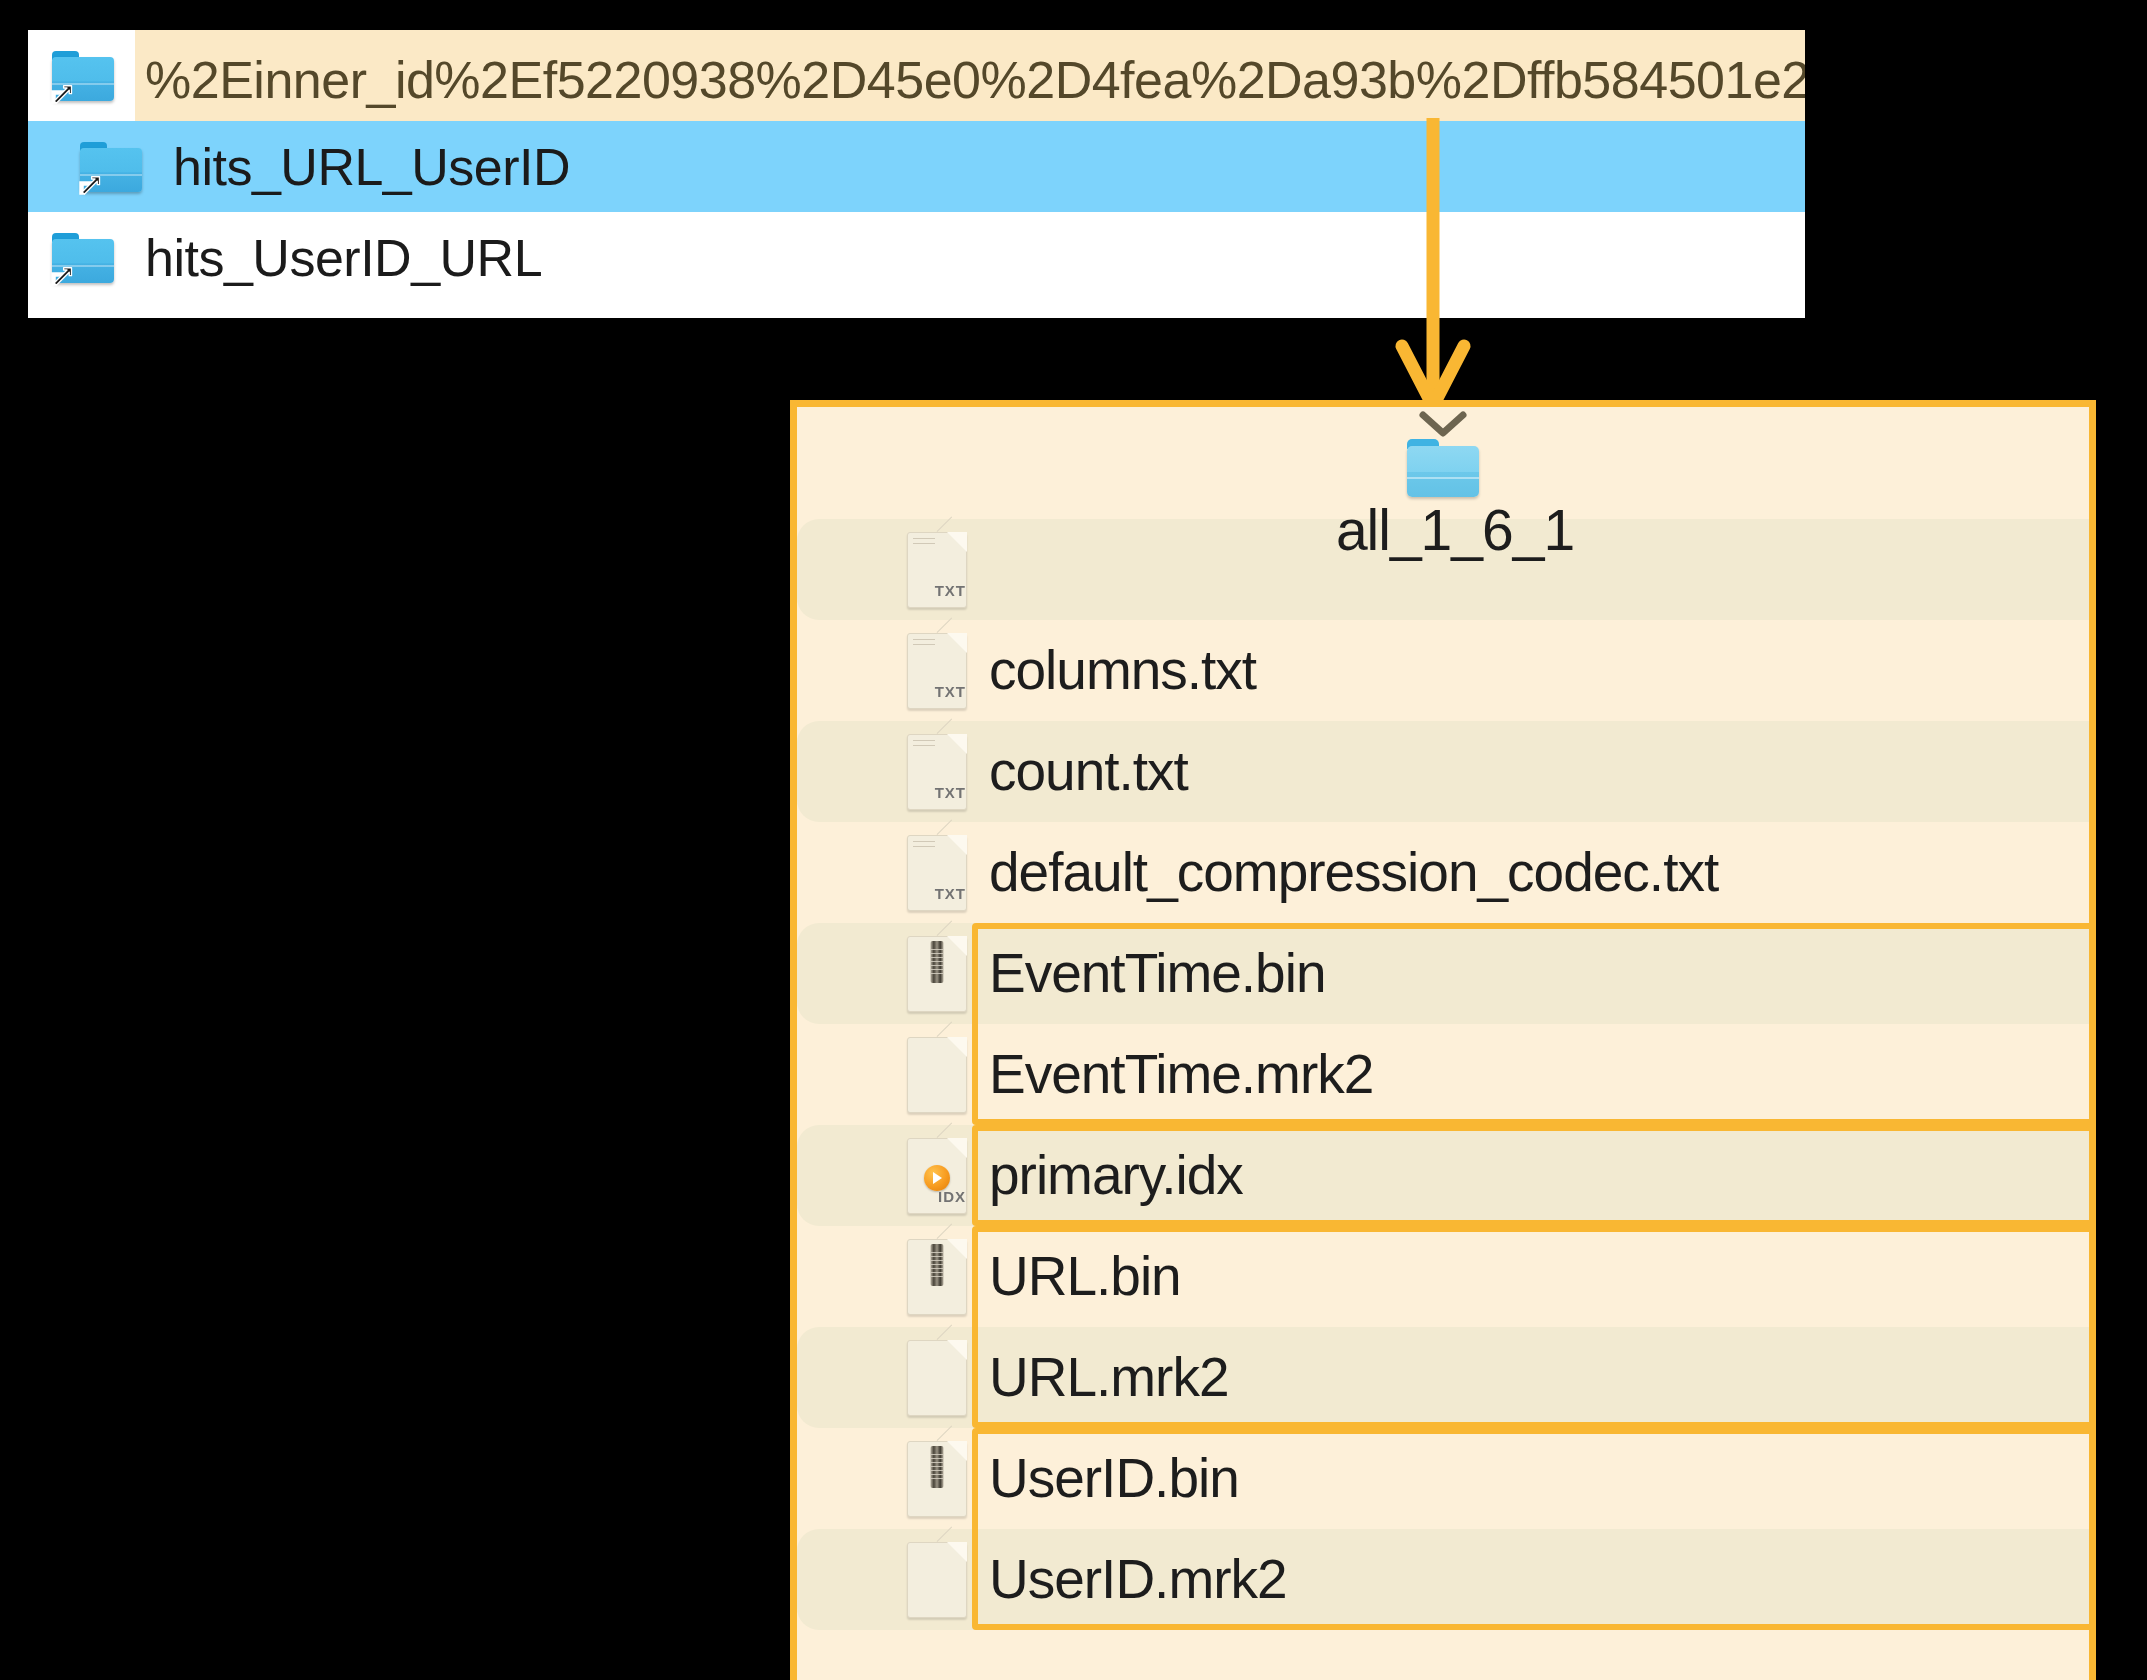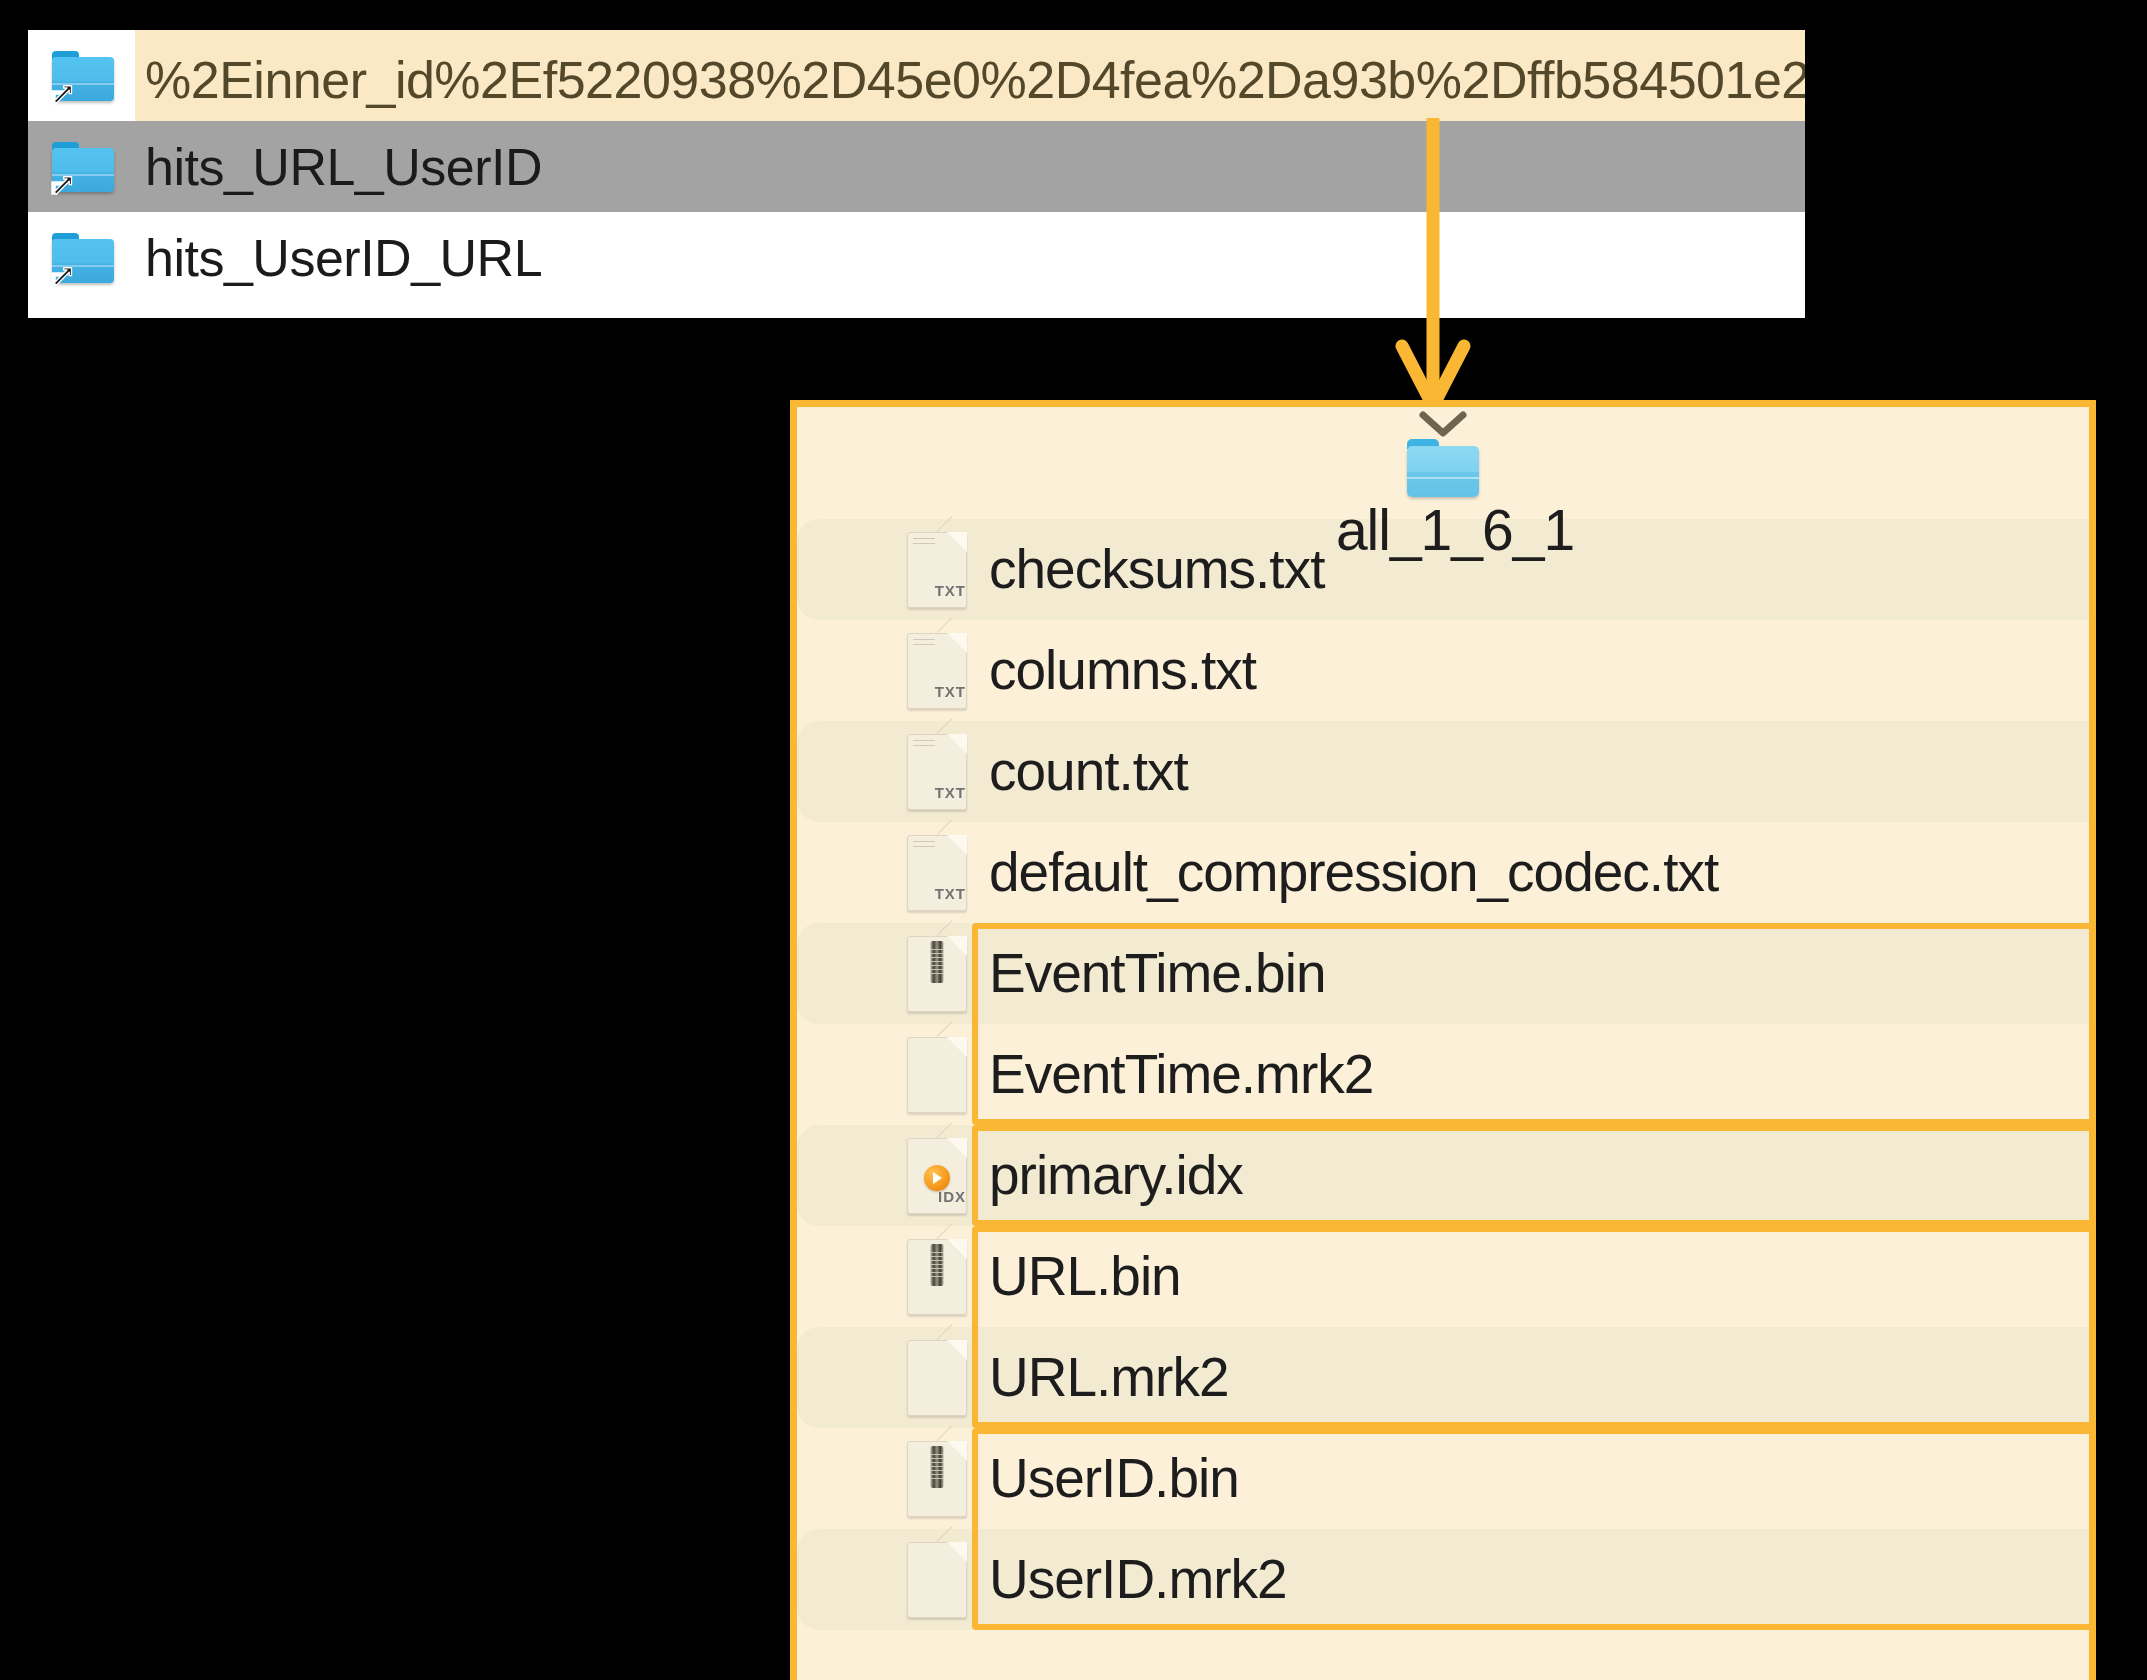--- a/index.html
+++ b/index.html
@@ -19,21 +19,21 @@
     background:#ffffff;
     overflow:hidden;
   }
   .sym-row{
     position:relative;
     height:91px;
     display:flex;
     align-items:center;
     box-sizing:border-box;
   }
-  .sym-row.alt{background:#a3a3a3;}
+  .sym-row.alt{background:#7dd3fc;padding-left:28px;}
   .sym-row .icon-cell{
     width:109px;
     min-width:109px;
     display:flex;
     align-items:center;
     justify-content:center;
   }
   .sym-row .sym-label{
     font-size:52px;
     color:#1b1b1b;
@@ -314,21 +314,20 @@
       </div>
       <div class="tree-row stripe">
         <span class="file-icon-cell">
           <span class="file-icon">
             <span class="dogear"></span>
             <span class="dogear-line"></span>
             <span class="scribble"></span>
             <span class="ext">TXT</span>
           </span>
         </span>
-        <span class="file-label">checksums.txt</span>
       </div>
       <div class="tree-row">
         <span class="file-icon-cell">
           <span class="file-icon">
             <span class="dogear"></span>
             <span class="dogear-line"></span>
             <span class="scribble"></span>
             <span class="ext">TXT</span>
           </span>
         </span>

